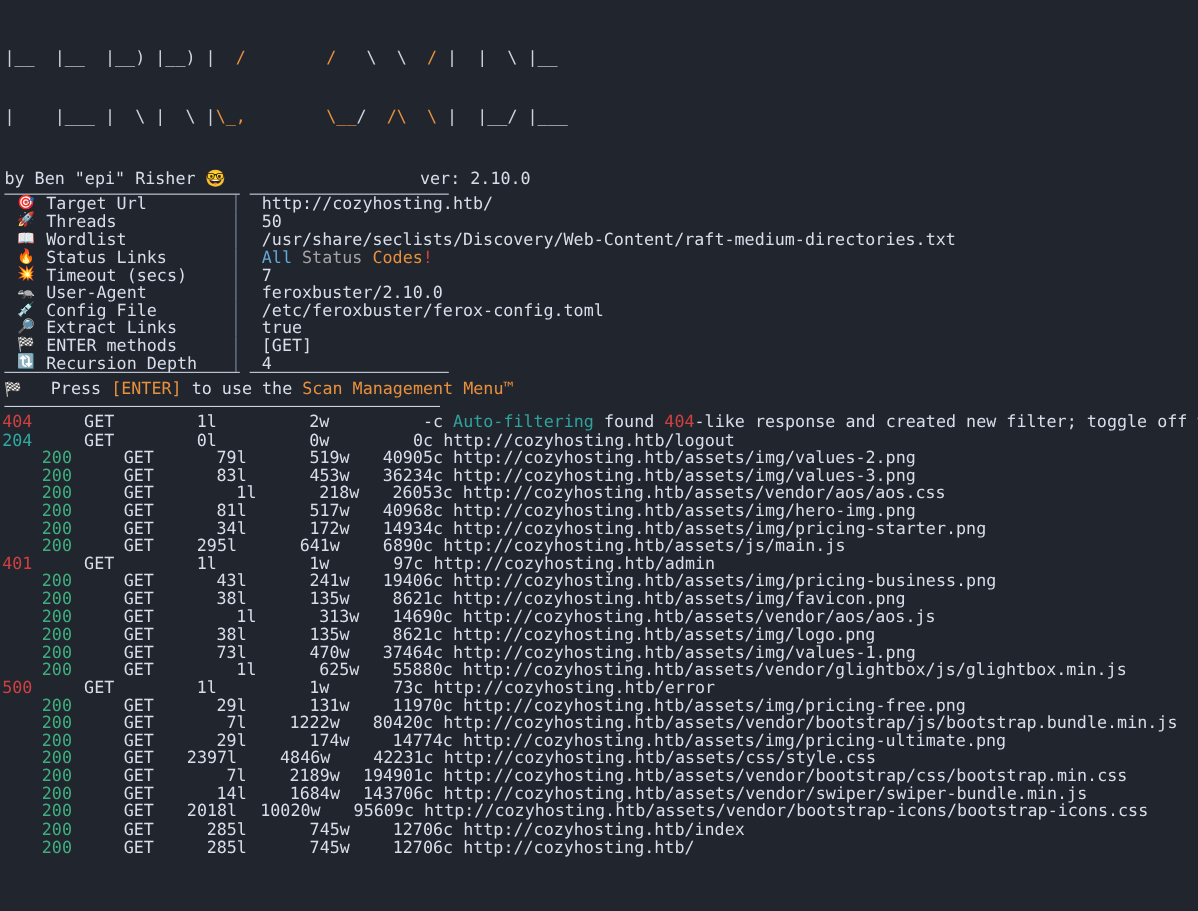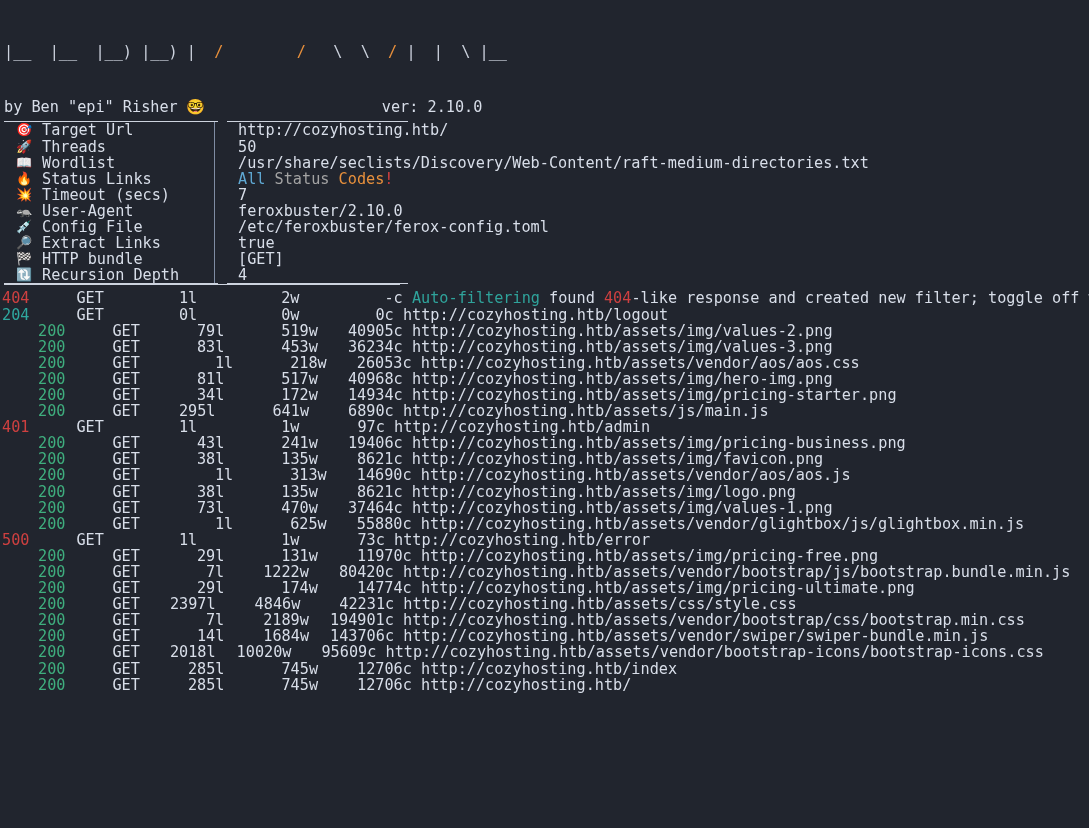--- a/index.html
+++ b/index.html
@@ -120,20 +120,21 @@
   .orange { color: #e8903c; }
   .red { color: #cf4040; }
 </style>
 </head>
 <body>
 
 <div class="term">
 
   <div class="banner">
     <div class="glyph-row">|__  |__  |__) |__) |  <span class="orange">/</span>        <span class="orange">/</span>   \  \  <span class="orange">/</span> |  |  \ |__</div>
+    <div class="glyph-row">|    |___ |  \ |  \ |<span class="orange">\_,</span>        <span class="orange">\__</span>/  <span class="orange">/</span><span class="orange">\</span>  <span class="orange">\</span> |  |__/ |___</div>
   </div>
   <div class="byline"><span>by Ben "epi" Risher 🤓</span><span style="display:inline-block;width:176px"></span><span class="ver">ver: 2.10.0</span></div>
 
   <div class="cfg-wrap">
     <div class="hr-seg">
       <div class="hr-left"></div>
         <div class="hr-gap"></div>
         <div class="hr-right"></div>
     </div>
     <table class="cfg-table">
@@ -181,39 +182,40 @@
           <td class="c-val">/etc/feroxbuster/ferox-config.toml</td>
         </tr>
         <tr>
           <td class="c-icon">🔎</td>
           <td class="c-key">Extract Links</td>
           <td class="c-sep"></td>
           <td class="c-val">true</td>
         </tr>
         <tr>
           <td class="c-icon">🏁</td>
-          <td class="c-key">HTTP bundle</td>
+          <td class="c-key">ENTER methods</td>
           <td class="c-sep"></td>
           <td class="c-val">[GET]</td>
         </tr>
         <tr>
           <td class="c-icon">🔃</td>
           <td class="c-key">Recursion Depth</td>
           <td class="c-sep"></td>
           <td class="c-val">4</td>
         </tr>
       </tbody>
     </table>
     <div class="hr-seg">
       <div class="hr-left"></div>
         <div class="hr-gap"></div>
         <div class="hr-right"></div>
     </div>
   </div>
 
+  <div class="menu-line"><span class="flag">🏁</span><span style="display:inline-block;width:26px"></span><span>Press </span><span class="o">[ENTER]</span><span> to use the </span><span class="o">Scan Management Menu™</span></div>
   <div class="divider-full"></div>
 
   <div class="results">
 
     <div class="row"><span class="st-404">404</span><span style="display:inline-block;width:47px"></span><span class="meta">GET</span><span style="display:inline-block;width:75px"></span><span class="meta">1l</span><span style="display:inline-block;width:84px"></span><span class="meta">2w</span><span style="display:inline-block;width:85px"></span><span class="meta">-c</span> <span class="teal">Auto-filtering</span><span> found </span><span class="red">404</span><span>-like response and created new filter; toggle off with </span></div>
 
     <div class="row"><span class="st-204">204</span><span style="display:inline-block;width:47px"></span><span class="meta">GET</span><span style="display:inline-block;width:75px"></span><span class="meta">0l</span><span style="display:inline-block;width:84px"></span><span class="meta">0w</span><span style="display:inline-block;width:76px"></span><span class="meta">0c</span> <span class="url">http://cozyhosting.htb/logout</span></div>
 
     <div class="row"><span class="st-200">200</span><span style="display:inline-block;width:47px"></span><span class="meta">GET</span><span style="display:inline-block;width:57px"></span><span class="meta">79l</span><span style="display:inline-block;width:57px"></span><span class="meta">519w</span><span style="display:inline-block;width:30px"></span><span class="meta">40905c</span> <span class="url">http://cozyhosting.htb/assets/img/values-2.png</span></div>
 

